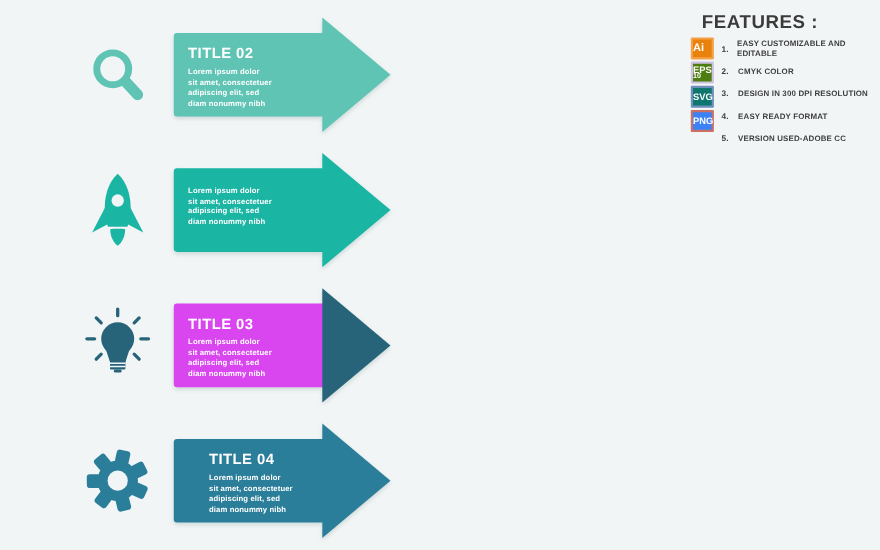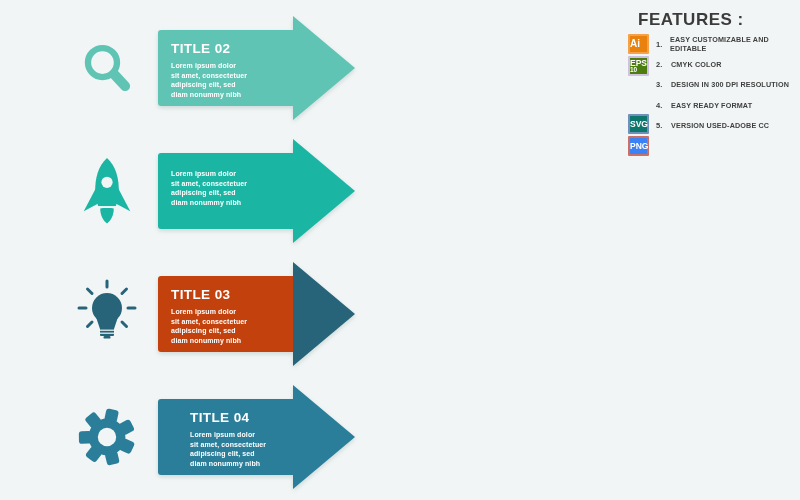--- a/index.html
+++ b/index.html
@@ -112,21 +112,21 @@
         <line x1="-15" y1="-20.5" x2="-19.5" y2="-25"></line>
         <line x1="15" y1="-20.5" x2="19.5" y2="-25"></line>
         <line x1="-21" y1="-6" x2="-28" y2="-6"></line>
         <line x1="21" y1="-6" x2="28" y2="-6"></line>
         <line x1="-15" y1="8" x2="-19.5" y2="12.5"></line>
         <line x1="15" y1="8" x2="19.5" y2="12.5"></line>
       </g>
     </svg>
   </div>
   <div class="arrow">
-    <div class="arrow-body" style="background: #c2410c;">
+    <div class="arrow-body" style="background: #d946ef;">
       <p class="arrow-title">TITLE 03</p>
       <p class="arrow-text">Lorem ipsum dolor
 sit amet, consectetuer
 adipiscing elit, sed
 diam nonummy nibh</p>
     </div>
     <div class="arrow-head" style="border-left-color: rgb(39, 100, 122);"></div>
   </div>
 </div>
 
@@ -163,21 +163,21 @@
   <div class="features-body">
     <div class="badge-col">
       <div class="badge ai" style="background: rgb(232, 130, 13); border-color: rgb(245, 161, 74);">
         <span class="badge-label">Ai</span>
         <span class="badge-sub"></span>
       </div>
       <div class="badge" style="background: #4d7c0f; border-color: rgb(206, 194, 224);">
         <span class="badge-label">EPS</span>
         <span class="badge-sub">10</span>
       </div>
-      <div class="badge" style="background: #0f766e; border-color: rgb(111, 143, 188); margin-top: 36px;">
+      <div class="badge" style="background: #0f766e; border-color: rgb(111, 143, 188);">
         <span class="badge-label">SVG</span>
         <span class="badge-sub"></span>
       </div>
       <div class="badge" style="background: #3b82f6; border-color: rgb(202, 111, 102);">
         <span class="badge-label">PNG</span>
         <span class="badge-sub"></span>
       </div>
     </div>
     <div class="list-col">
       <div class="feature-item">

